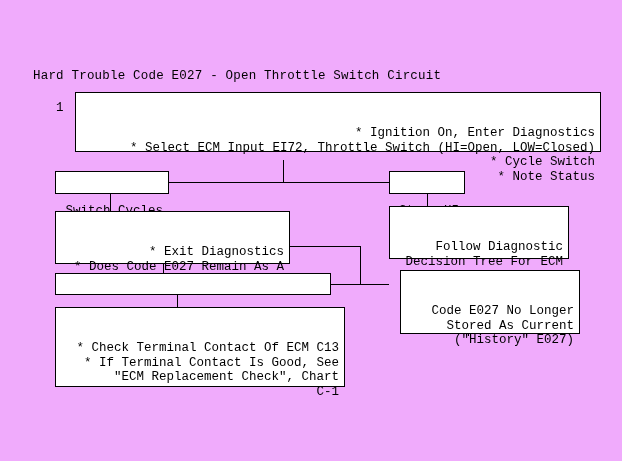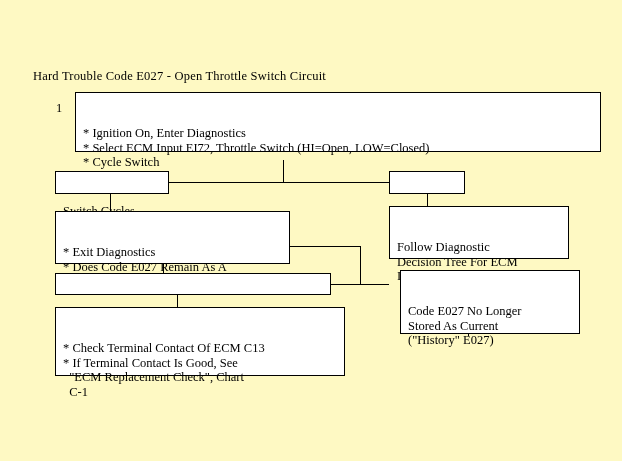--- a/index.html
+++ b/index.html
@@ -4,24 +4,25 @@
 <style>
   html, body {
     margin: 0;
     padding: 0;
     background: #ffffff;
   }
   #canvas {
     position: relative;
     width: 622px;
     height: 461px;
-    background: #fef9c3;
-    font-family: Liberation Serif, serif;
+    background: #f0abfc;
+    font-family: Liberation Mono, monospace;
     color: #000000;
     overflow: hidden;
+    text-align: right;
   }
   .title {
     position: absolute;
     left: 33px;
     top: 69px;
     font-size: 12.5px;
     letter-spacing: 0.2px;
     white-space: pre;
     line-height: 14px;
   }
@@ -111,21 +112,21 @@
   <div class="box" style="left:400px; top:270px; width:180px; height:64px;">
     <div class="body">Code E027 No Longer
 Stored As Current
 ("History" E027)</div>
   </div>
 
   <div class="line vline" style="left:177px; top:295px; width:1px; height:13px;"></div>
 
   <div class="line vline" style="left:468px; top:322px; width:1px; height:14px;"></div>
 
-  <div class="box" style="left:55px; top:307px; width:290px; height:69px;">
+  <div class="box" style="left:55px; top:307px; width:290px; height:80px;">
     <div class="body">* Check Terminal Contact Of ECM C13
 * If Terminal Contact Is Good, See
   "ECM Replacement Check", Chart
   C-1</div>
   </div>
 
 
 </div>
 
 </body></html>

